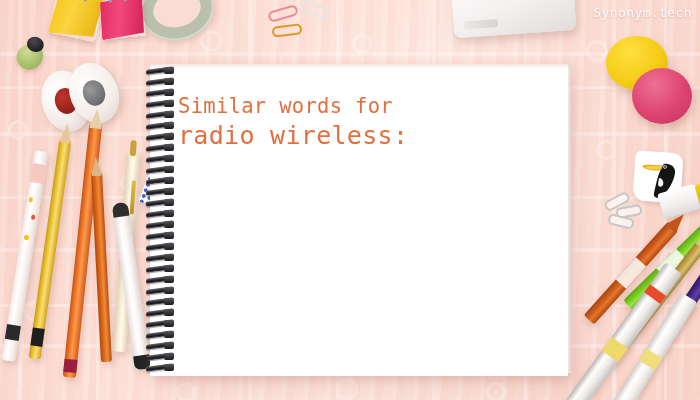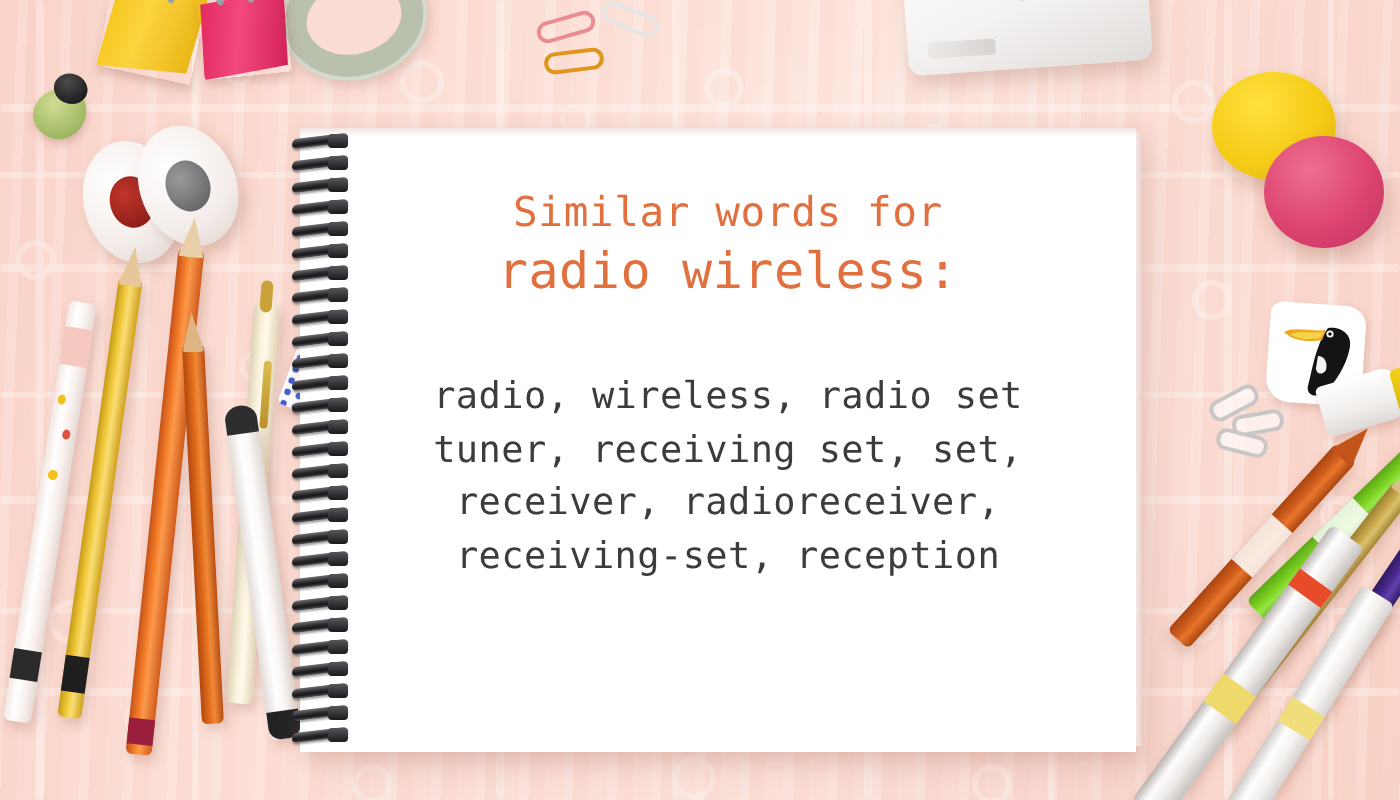--- a/index.html
+++ b/index.html
@@ -117,21 +117,21 @@
     border-radius: 2px;
     background: linear-gradient(180deg,#55555a,#1b1b1e);
   }
 
   
   .card-text {
     position: absolute;
     left: 178px;
     top: 92px;
     width: 372px;
-    text-align: center;
+    text-align: left;
   }
   .headline-1 {
     color: #e2703e;
     font-size: 20.5px;
     line-height: 28px;
     letter-spacing: .3px;
     white-space: nowrap;
   }
   .headline-2 {
     color: #e2703e;
@@ -673,22 +673,17 @@
     <div class="coil" style="top:299px">
         <i></i>
         <b></b>
       </div>
   </div>
 
   <div class="card-text">
     <div class="headline-1">Similar words for</div>
     <div class="headline-2">radio wireless:</div>
 
-    <div class="wordlist">
-      <div>radio, wireless, radio set</div>
-      <div>tuner, receiving set, set,</div>
-      <div>receiver, radioreceiver,</div>
-      <div>receiving-set, reception</div>
-    </div>
-  </div>
-
+  </div>
+
+  <div class="watermark">Synonym.tech</div>
 
 </div>
 
 </body></html>

